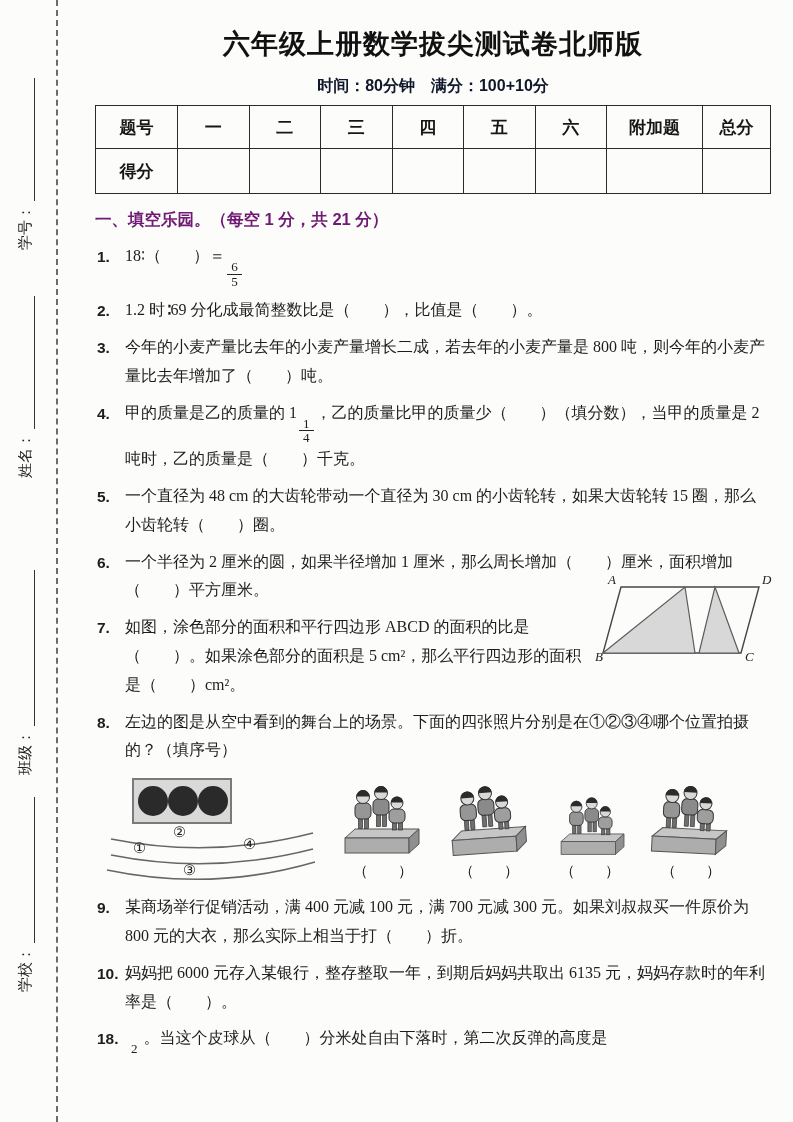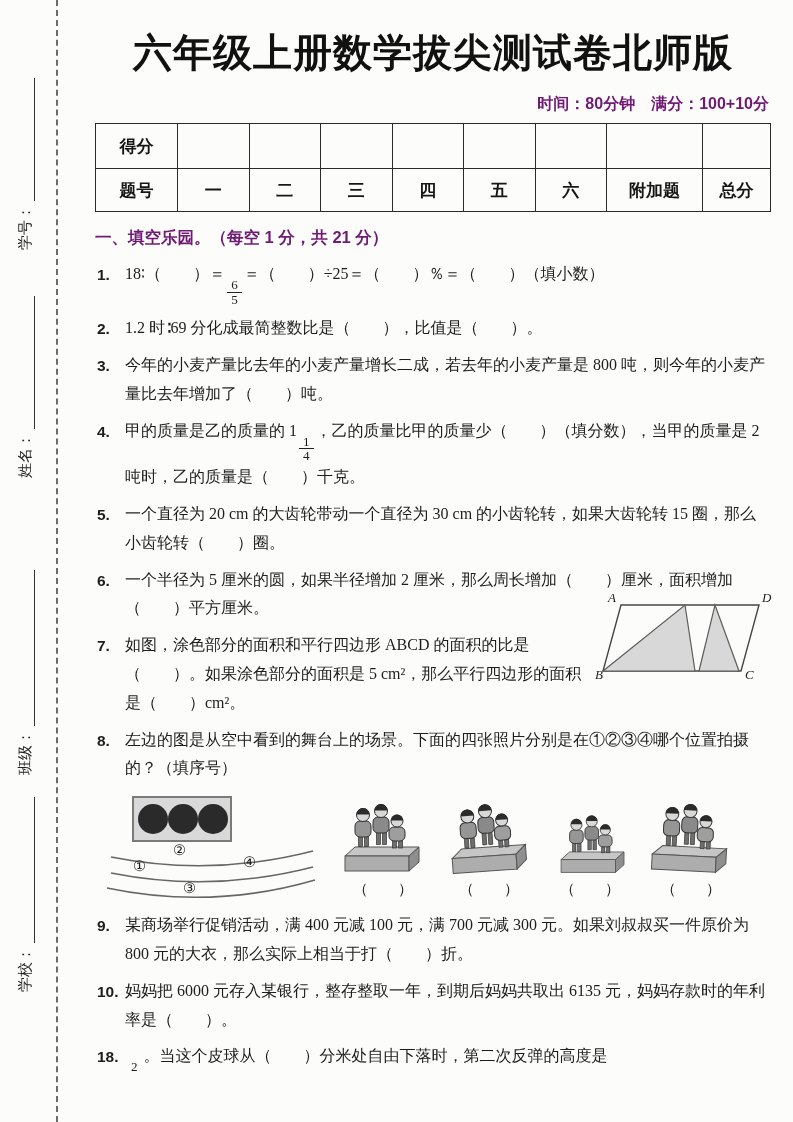--- a/index.html
+++ b/index.html
@@ -10,26 +10,26 @@
     font-family:"Liberation Serif", serif;
   }
   
   .side-margin { position:absolute; left:0; top:0; width:56px; height:1122px;
     border-right:2px dashed #6b6b6b; }
   .vlabel { position:absolute; left:16px; transform:rotate(-90deg); transform-origin:0 0;
     display:flex; align-items:flex-end; font-size:15px; white-space:nowrap; color:#222; }
   .vline { display:inline-block; border-bottom:1.6px solid #333; flex:1; height:1.05em; margin-left:4px; }
   
   .content { position:absolute; left:95px; top:0; width:676px; }
-  .paper-title { font-family:"Liberation Sans", sans-serif; font-weight:900; font-size:39px;
+  .paper-title { font-family:"Liberation Sans", sans-serif; font-weight:900; font-size:27px;
     text-align:center; margin:26px 0 0; letter-spacing:1px; color:#111; }
   .paper-subtitle { font-family:"Liberation Sans", sans-serif; font-weight:800; font-size:29px;
     text-align:center; margin:12px 0 0; color:#111; }
-  .meta { text-align:right; font-family:"Liberation Sans", sans-serif; font-weight:700;
-    font-size:16px; margin:14px 2px 8px; color:#701a75; }
+  .meta { text-align:center; font-family:"Liberation Sans", sans-serif; font-weight:700;
+    font-size:16px; margin:14px 2px 8px; color:#0f172a; }
   
   .score-table { border-collapse:collapse; width:100%; table-layout:fixed; }
   .score-table th, .score-table td { border:1.7px solid #2a2a2a; text-align:center;
     font-family:"Liberation Sans", sans-serif; font-size:17px; color:#161616; }
   .score-table th { height:40px; font-weight:700; }
   .score-table td { height:42px; font-weight:700; }
   
   .section-heading { font-family:"Liberation Sans", sans-serif; font-weight:800;
     font-size:16.5px; margin:15px 0 11px; color:#701a75; }
   .question { position:relative; padding-left:30px; margin:0 0 8px; font-size:16px;
@@ -83,60 +83,60 @@
           <col>
           <col>
           <col>
           <col>
           <col>
           <col>
           <col style="width:96px">
           <col style="width:68px">
       </colgroup>
       <tbody>
-        <tr>
-          <td>得分</td>
-          <td></td>
-          <td></td>
-          <td></td>
-          <td></td>
-          <td></td>
-          <td></td>
-          <td></td>
-          <td></td>
-        </tr>
         <tr>
           <th>题号</th>
           <th>一</th>
           <th>二</th>
           <th>三</th>
           <th>四</th>
           <th>五</th>
           <th>六</th>
           <th>附加题</th>
           <th>总分</th>
         </tr>
+        <tr>
+          <td>得分</td>
+          <td></td>
+          <td></td>
+          <td></td>
+          <td></td>
+          <td></td>
+          <td></td>
+          <td></td>
+          <td></td>
+        </tr>
       </tbody>
     </table>
 
     <section>
       <h3 class="section-heading">一、填空乐园。（每空 1 分，共 21 分）</h3>
       <div>
           <div class="question"><span class="qnum">1.</span><span class="qbody"><span class="qtext">18∶（　　）＝</span><span class="frac">
                 <span class="num">6</span>
                 <span class="den">5</span>
-              </span><span class="qtext">＝（　　）÷25＝（　　）％＝（　　）（填小数）</span></span></div>
+              </span></span></div>
           <div class="question"><span class="qnum">2.</span><span class="qbody"><span class="qtext">1.2 时∶69 分化成最简整数比是（　　），比值是（　　）。</span></span></div>
           <div class="question"><span class="qnum">3.</span><span class="qbody"><span class="qtext">今年的小麦产量比去年的小麦产量增长二成，若去年的小麦产量是 800 吨，则今年的小麦产量比去年增加了（　　）吨。</span></span></div>
           <div class="question"><span class="qnum">4.</span><span class="qbody"><span class="qtext">甲的质量是乙的质量的 1</span><span class="frac">
                 <span class="num">1</span>
                 <span class="den">4</span>
               </span><span class="qtext">，乙的质量比甲的质量少（　　）（填分数），当甲的质量是 2 吨时，乙的质量是（　　）千克。</span></span></div>
-          <div class="question"><span class="qnum">5.</span><span class="qbody"><span class="qtext">一个直径为 20 cm 的大齿轮带动一个直径为 30 cm 的小齿轮转，如果大齿轮转 15 圈，那么小齿轮转（　　）圈。</span></span></div>
-          <div class="question"><span class="qnum">6.</span><span class="qbody"><span class="qtext">一个半径为 5 厘米的圆，如果半径增加 2 厘米，那么周长增加（　　）厘米，面积增加（　　）平方厘米。</span></span></div>
+          <div class="question"><span class="qnum">5.</span><span class="qbody"><span class="qtext">一个直径为 48 cm 的大齿轮带动一个直径为 30 cm 的小齿轮转，如果大齿轮转 15 圈，那么小齿轮转（　　）圈。</span></span></div>
+          <div class="question"><span class="qnum">6.</span><span class="qbody"><span class="qtext">一个半径为 2 厘米的圆，如果半径增加 1 厘米，那么周长增加（　　）厘米，面积增加（　　）平方厘米。</span></span></div>
           <div class="question"><span class="qnum">7.</span><span class="fig-parallelogram" id="fig-parallelogram">
       <svg width="180" height="92" viewBox="0 0 180 92" class="svg-labels">
         <polygon points="26,16 164,16 146,82 8,82" fill="none" stroke="#454545" stroke-width="1.4"></polygon>
         <polygon points="8,82 90,16 100,82" fill="#d8d8d8" stroke="#5c5c5c" stroke-width="1.2"></polygon>
         <polygon points="104,82 120,16 144,82" fill="#d8d8d8" stroke="#5c5c5c" stroke-width="1.2"></polygon>
         <text x="13" y="13">A</text>
         <text x="167" y="13">D</text>
         <text x="0" y="90">B</text>
         <text x="150" y="90">C</text>
       </svg>

